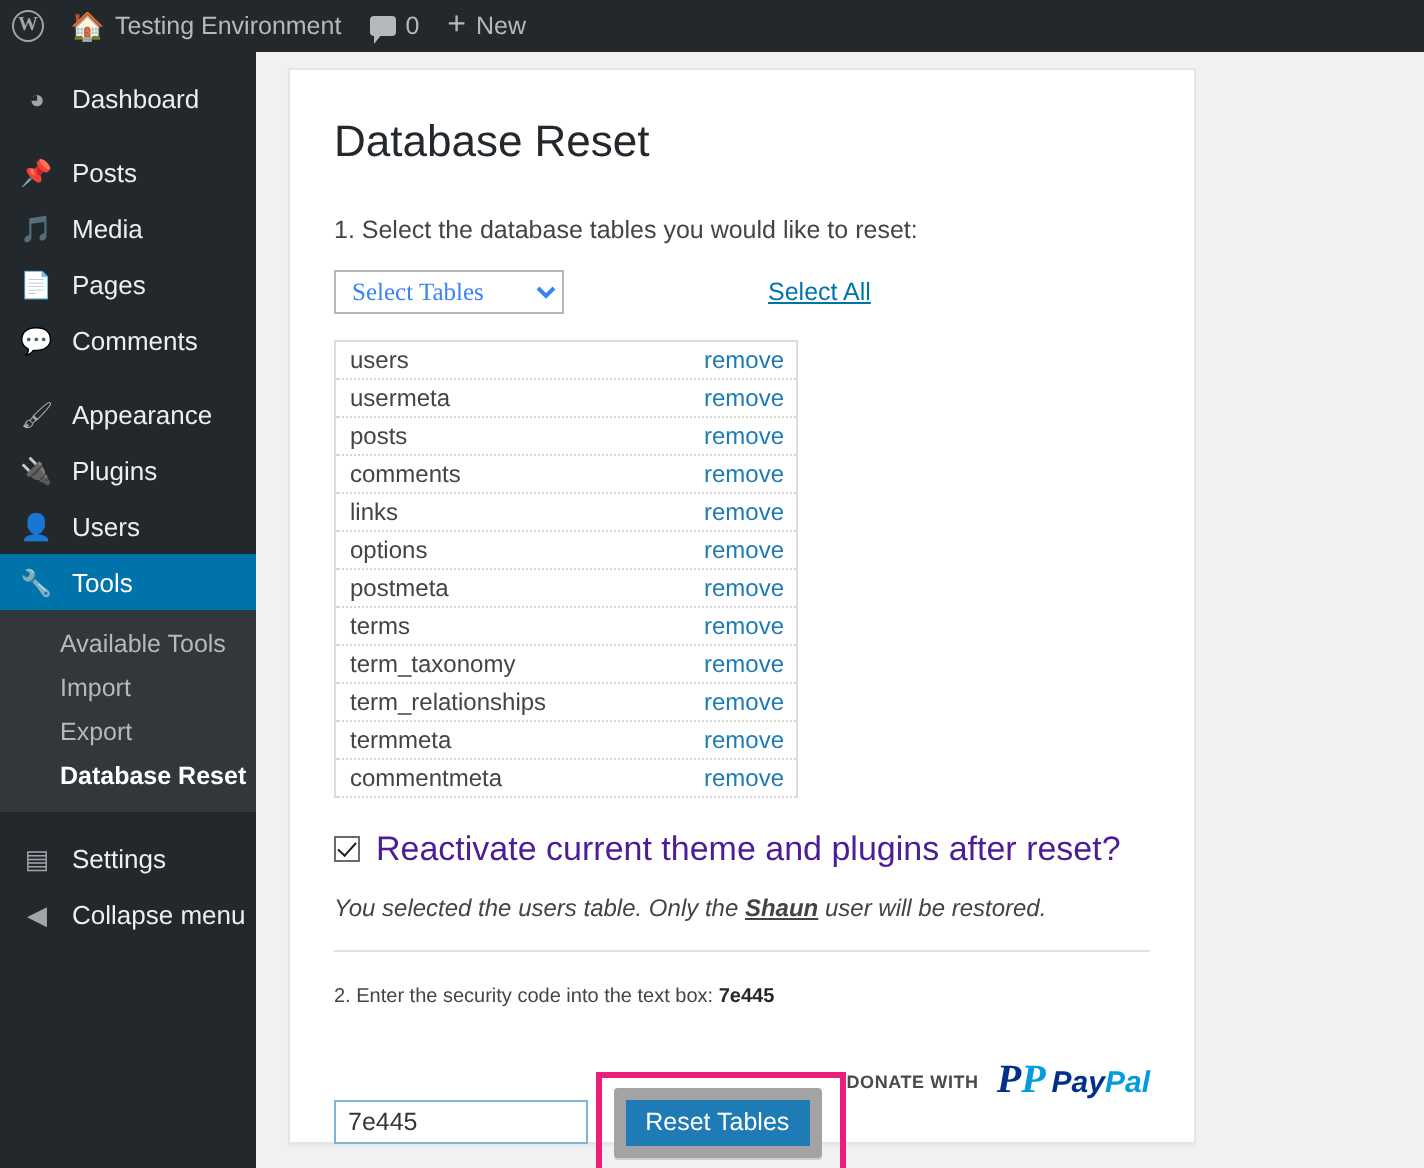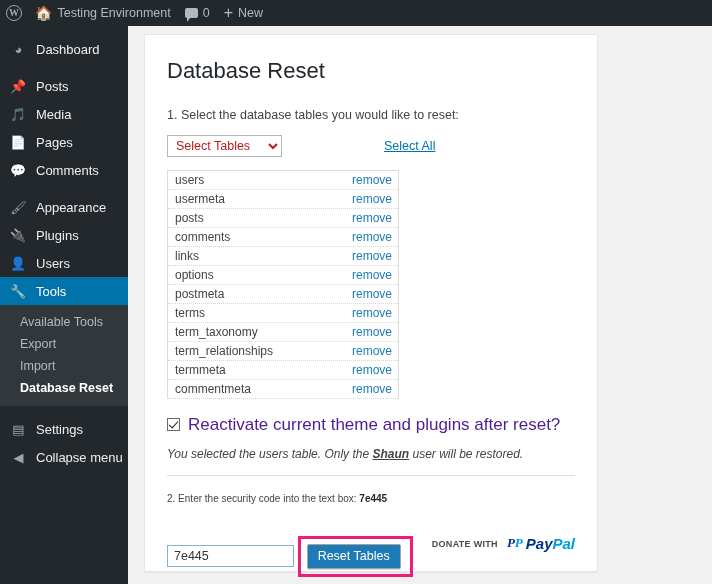--- a/index.html
+++ b/index.html
@@ -76,21 +76,21 @@
     content: ""; position: absolute; right: -8px; top: 50%;
     margin-top: -8px;
     border-top: 8px solid transparent;
     border-bottom: 8px solid transparent;
     border-right: 8px solid #f1f1f1;
   }
   .menu-gap { height: 9px; }
 
   #submenu {
     background: #32373c;
-    padding: 6px 0 7px 8px;
+    padding: 6px 0 7px 18px;
   }
   .submenu-item {
     padding: 3.5px 0 3.5px 12px;
     color: #b4b9be; font-size: 12.5px;
     line-height: 15px;
   }
   .submenu-item.current { color: #fff; font-weight: bold; }
 
   
   #content {
@@ -114,23 +114,23 @@
   .step-label {
     font-size: 12.5px; color: #444;
     margin-bottom: 13px;
   }
   .row-select {
     display: flex; align-items: center;
     margin-bottom: 13px;
   }
   select#tables-select {
     width: 115px; height: 22px;
-    font-family: Liberation Sans, sans-serif;
+    font-family: Liberation Serif, serif;
     font-size: 12.5px;
-    color: #b91c1c;
+    color: #3b82f6;
     border: 1px solid #b7b7b7;
     background: #fff;
     padding-left: 4px;
   }
   a.link {
     color: #0073aa; text-decoration: underline;
     font-size: 12.5px;
   }
   #select-all { margin-left: 102px; }
 
@@ -200,21 +200,21 @@
   }
 
   #hl-box {
     display: inline-block;
     border: 3px solid #ed1e79;
     padding: 5px 9px 5px 6px;
     margin-top: 10px;
   }
   button#reset-btn {
     background: #1e7bb5;
-    border: 1px solid #a3a3a3;
+    border: 6px solid #a3a3a3;
     color: #fff;
     font-family: "Liberation Sans", sans-serif;
     font-size: 12.5px;
     padding: 4px 10px 5px 10px;
     border-radius: 2px;
     cursor: pointer;
     box-shadow: 0 1px 0 rgba(0,0,0,.15);
   }
 
   #donate {
@@ -222,21 +222,21 @@
     display: flex; align-items: center; gap: 9px;
   }
   #donate-text {
     font-size: 9px; font-weight: bold; letter-spacing: .3px;
     color: #4a4a4a;
   }
   .pp-wrap { display: flex; align-items: center; gap: 3px; }
   .pp-mark {
     font-family: "Liberation Serif", serif;
     font-weight: bold; font-style: italic;
-    font-size: 13px; line-height: 1;
+    font-size: 20px; line-height: 1;
     color: #009cde;
     position: relative; top: -1px;
   }
   .pp-mark span.dark { color: #003087; }
   .pp-word {
     font-family: "Liberation Sans", sans-serif;
     font-weight: bold; font-style: italic;
     font-size: 15px; line-height: 1;
     color: #009cde;
   }
@@ -305,22 +305,22 @@
     <span class="mi-icon">👤</span>
     <span>Users</span>
   </div>
   <div class="menu-item current">
     <span class="mi-icon">🔧</span>
     <span>Tools</span>
   </div>
 
   <div id="submenu">
     <div class="submenu-item">Available Tools</div>
+    <div class="submenu-item">Import</div>
     <div class="submenu-item">Export</div>
-    <div class="submenu-item">Import</div>
     <div class="submenu-item current">Database Reset</div>
   </div>
 
   <div class="menu-gap"></div>
 
   <div class="menu-item">
     <span class="mi-icon">▤</span>
     <span>Settings</span>
   </div>
   <div class="menu-item">

